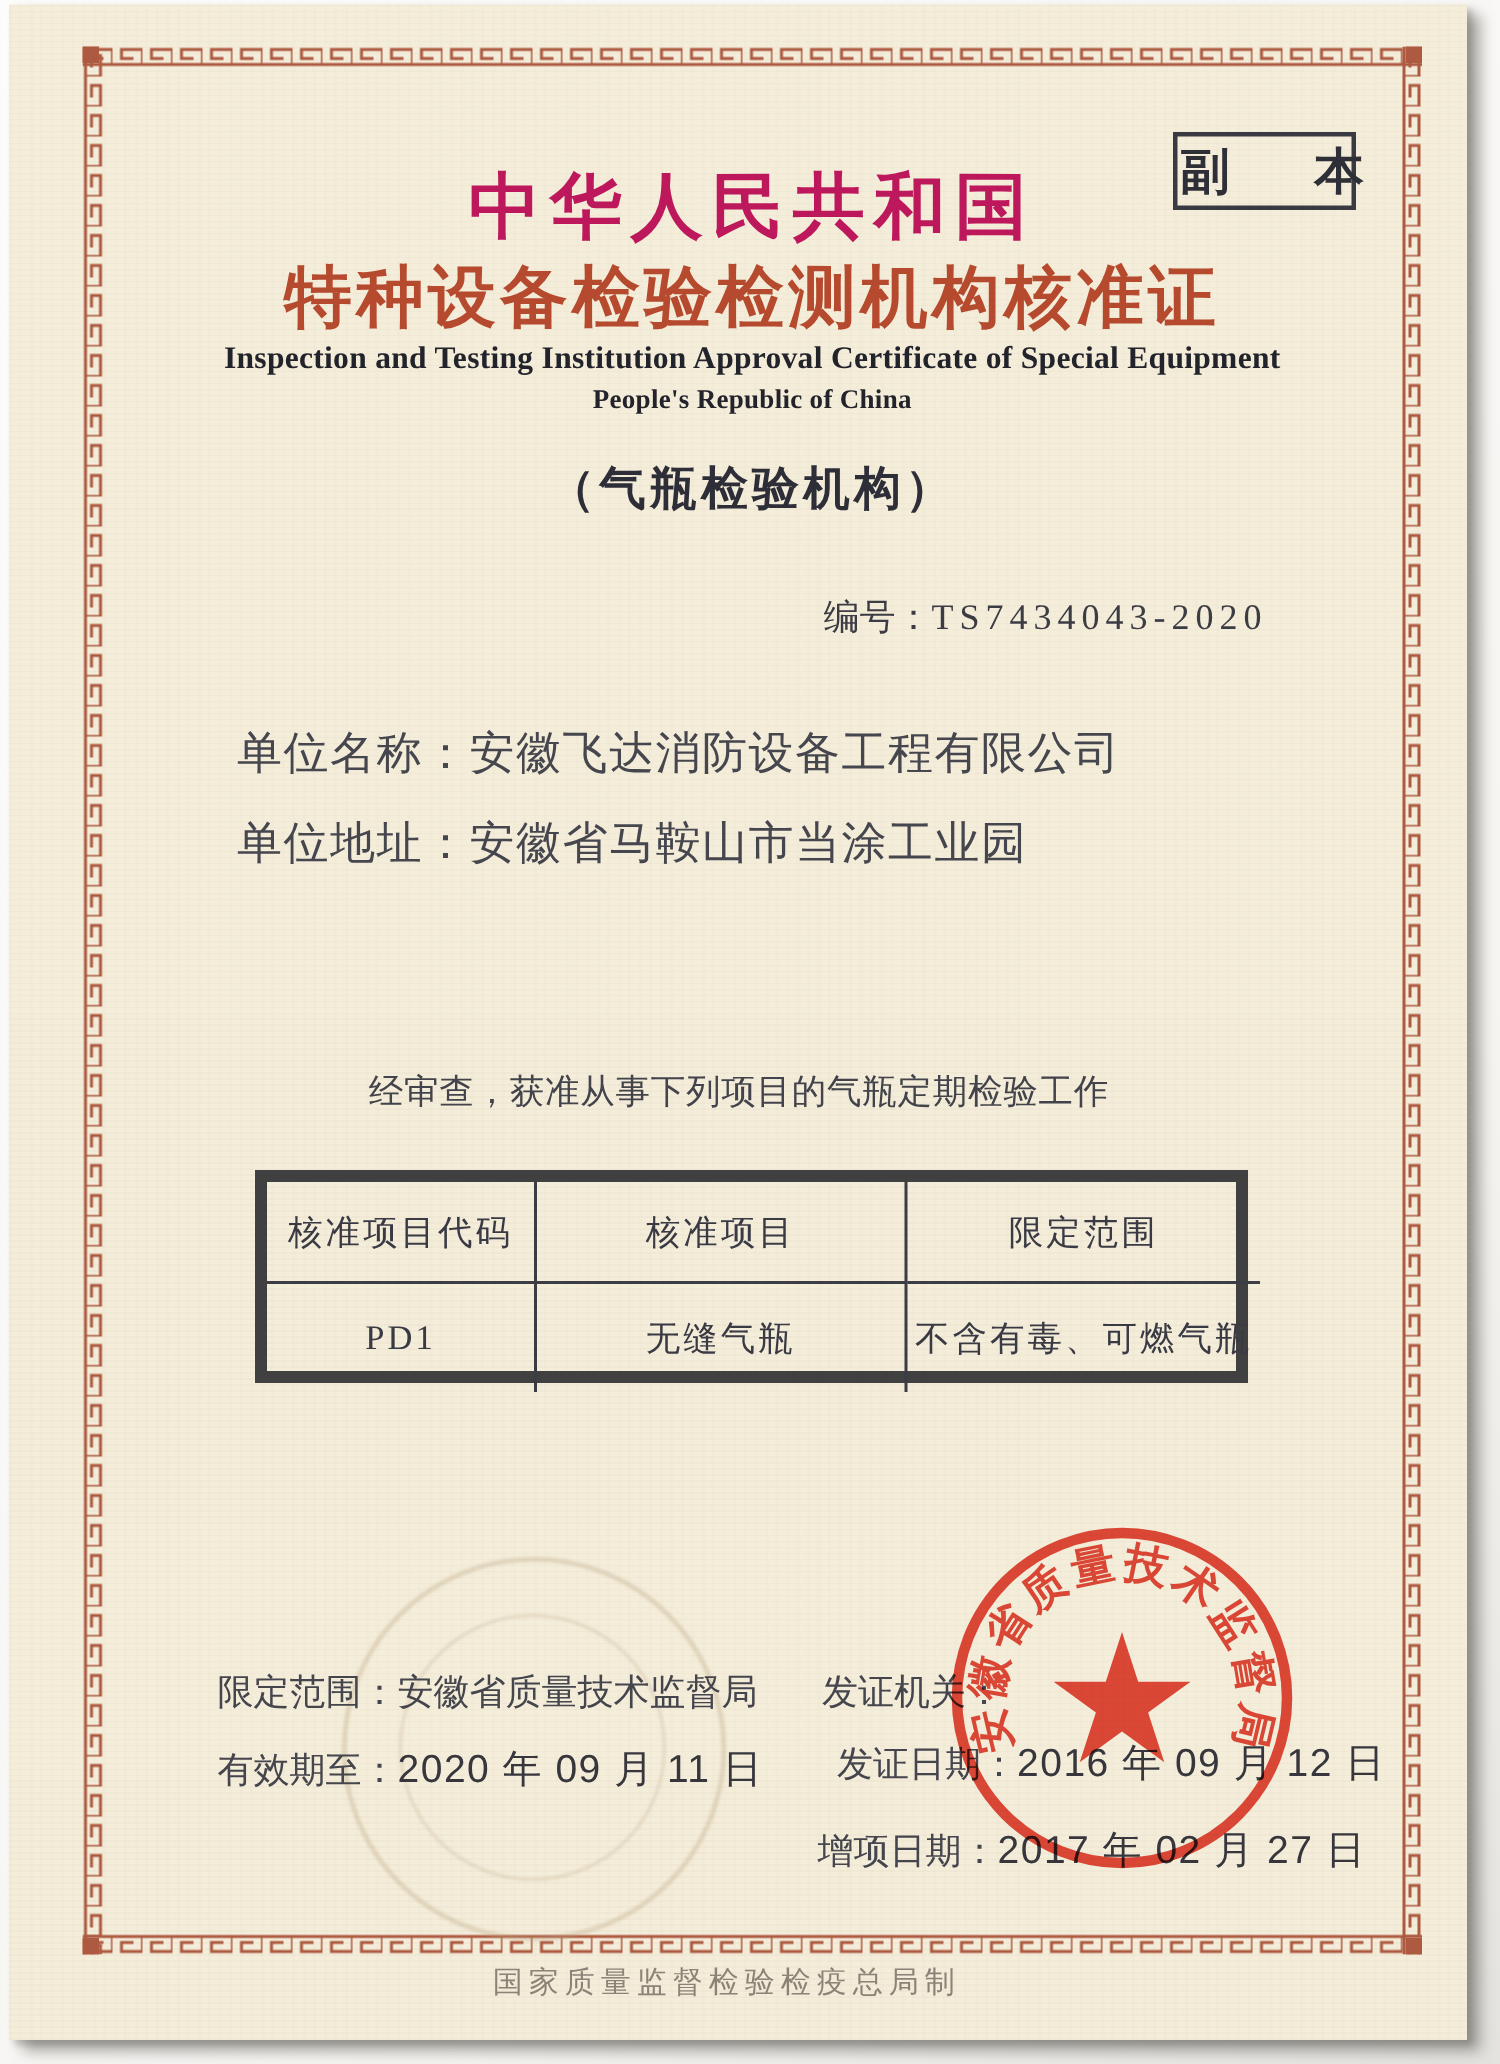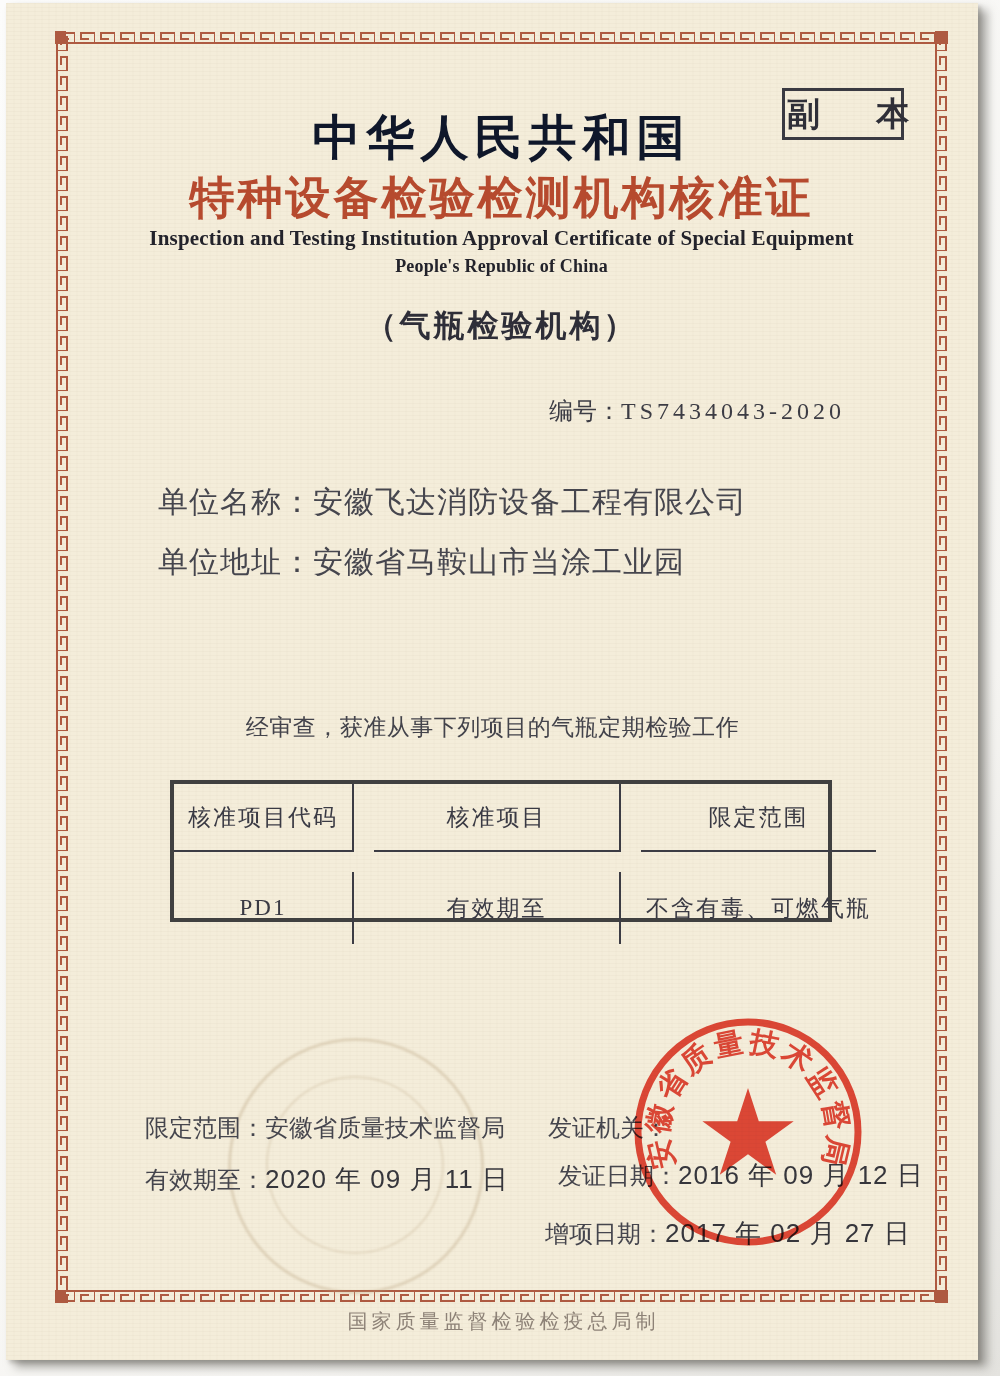--- a/index.html
+++ b/index.html
@@ -21,36 +21,36 @@
   .strip{position:absolute;line-height:0;}
   .corner{position:absolute;width:11px;height:11px;background:#ae5a41;}
   .copy-badge{
     position:absolute;left:782px;top:88px;width:122px;height:52px;
     border:3px solid #3a3a42;color:#2f2f38;
     font-size:33px;font-weight:600;letter-spacing:24px;
     display:flex;align-items:center;justify-content:center;
     padding-left:34px;box-sizing:border-box;white-space:nowrap;
   }
   .t-center{position:absolute;left:55px;width:893px;text-align:center;}
-  .title-cn-1{top:106px;font-size:48px;font-weight:600;color:#0f172a;letter-spacing:6px;}
+  .title-cn-1{top:106px;font-size:48px;font-weight:600;color:#be185d;letter-spacing:6px;}
   .title-cn-2{top:168px;font-size:45px;font-weight:600;color:#b64a2e;letter-spacing:3px;}
   .title-en{color:#23232b;font-weight:bold;letter-spacing:0.2px;}
   .title-en-1{top:226px;font-size:21px;}
   .title-en-2{top:256px;font-size:18px;}
   .subtitle{top:305px;font-size:31px;font-weight:600;color:#2e2e38;letter-spacing:3px;}
   .cert-no{position:absolute;right:155px;top:395px;font-size:24px;color:#3c3c44;}
   .cert-no .val{letter-spacing:4px;}
   .fieldline{position:absolute;font-size:30px;color:#46464e;letter-spacing:1px;white-space:nowrap;}
   .unit-name{left:158px;top:482px;}
   .unit-addr{left:158px;top:542px;}
   .statement{position:absolute;left:55px;top:712px;width:875px;text-align:center;font-size:23px;color:#43434b;letter-spacing:0.5px;}
   .cert-table{
     position:absolute;left:170px;top:780px;width:662px;height:142px;
-    border:4px solid #404040;box-sizing:border-box;
-    display:grid;grid-template-columns:180px 247px 235px;grid-template-rows:68px 72px;gap:20px;
+    border:8px solid #404040;box-sizing:border-box;
+    display:grid;grid-template-columns:180px 247px 235px;grid-template-rows:68px 72px;
   }
   .cert-table .cell{
     display:flex;align-items:center;justify-content:center;
     font-size:23px;color:#3a3a44;letter-spacing:2px;
     border-right:2px solid #3c3c44;border-bottom:2px solid #3c3c44;
     box-sizing:border-box;white-space:nowrap;
   }
   .cert-table .cell:nth-child(3n){border-right:none;}
   .cert-table .cell:nth-child(n+4){border-bottom:none;}
   .cert-table .code{letter-spacing:2px;}
@@ -62,21 +62,21 @@
   .l-issuedate{left:558px;top:1158px;}
   .l-addition{left:545px;top:1216px;}
   .stamp{position:absolute;left:628px;top:1012px;width:240px;height:240px;
          mix-blend-mode:multiply;opacity:.9;}
   .emboss{position:absolute;left:228px;top:1038px;width:256px;height:256px;
           opacity:.4;filter:blur(1.2px);}
   .emboss .ring1{position:absolute;left:0;top:0;width:250px;height:250px;border-radius:50%;
           border:3px solid rgba(186,164,130,0.9);}
   .emboss .ring2{position:absolute;left:38px;top:38px;width:174px;height:174px;border-radius:50%;
           border:2px solid rgba(186,164,130,0.7);}
-  .footer{position:absolute;left:57px;top:1308px;width:893px;text-align:center;
+  .footer{position:absolute;left:38px;top:1308px;width:893px;text-align:center;
           font-size:20px;color:#8d8277;letter-spacing:4px;}
 </style>
 </head>
 <body>
 
 <div class="page">
   <div class="paper"></div>
 
   <div class="strip" style="left:55px;top:31px;">
     <svg width="893" height="14" xmlns="http://www.w3.org/2000/svg">
@@ -148,21 +148,21 @@
     <span>单位地址：</span><span>安徽省马鞍山市当涂工业园</span>
   </div>
 
   <div class="statement">经审查，获准从事下列项目的气瓶定期检验工作</div>
 
   <div class="cert-table">
     <div class="cell">核准项目代码</div>
     <div class="cell">核准项目</div>
     <div class="cell">限定范围</div>
     <div class="cell code">PD1</div>
-    <div class="cell">有效期至</div>
+    <div class="cell">无缝气瓶</div>
     <div class="cell">不含有毒、可燃气瓶</div>
   </div>
 
   <div class="emboss">
     <div class="ring1"></div>
     <div class="ring2"></div>
   </div>
 
   <div class="bottomline l-approval">
     <span>限定范围：</span><span>安徽省质量技术监督局</span>

